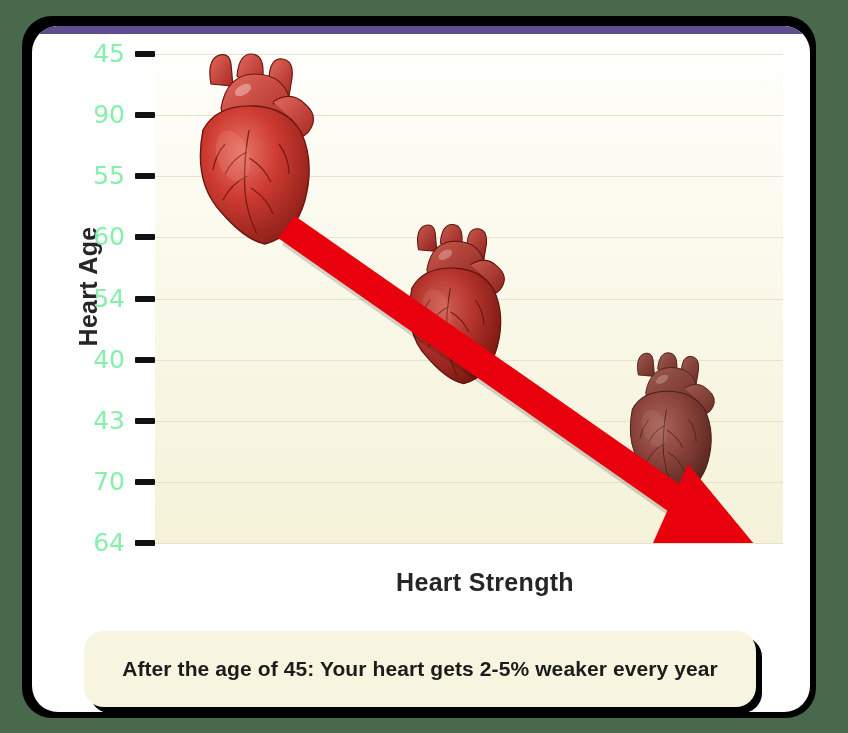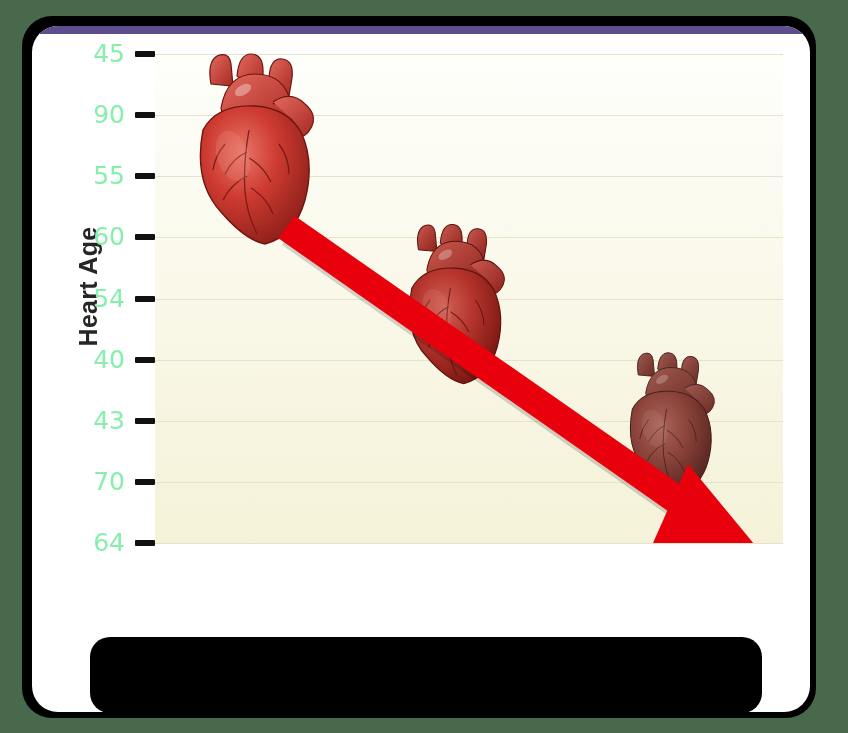--- a/index.html
+++ b/index.html
@@ -150,20 +150,21 @@
 
   <div class="card-shadow"></div>
 
   <div class="card">
     <div class="accent-bar"></div>
   </div>
 
   <div class="chart">
 
     <div class="ylabel">Heart Age</div>
+    <div class="xlabel">Heart Strength</div>
 
     <div class="plot">
       <div id="gridlines">
           <div class="gridline" style="top: 0px;"></div>
           <div class="gridline" style="top: 61px;"></div>
           <div class="gridline" style="top: 122px;"></div>
           <div class="gridline" style="top: 183px;"></div>
           <div class="gridline" style="top: 245px;"></div>
           <div class="gridline" style="top: 306px;"></div>
           <div class="gridline" style="top: 367px;"></div>
@@ -319,14 +320,17 @@
           <div class="ytick-mark"></div>
         </div>
         <div class="ytick-row" style="top: 509px;">
           <div class="ytick-label">64</div>
           <div class="ytick-mark"></div>
         </div>
       </div>
   </div>
 
   <div class="caption-shadow"></div>
+  <div class="caption">
+    <span class="caption-text">After the age of 45: Your heart gets 2-5% weaker every year</span>
+  </div>
 
 </div>
 
 </body></html>

